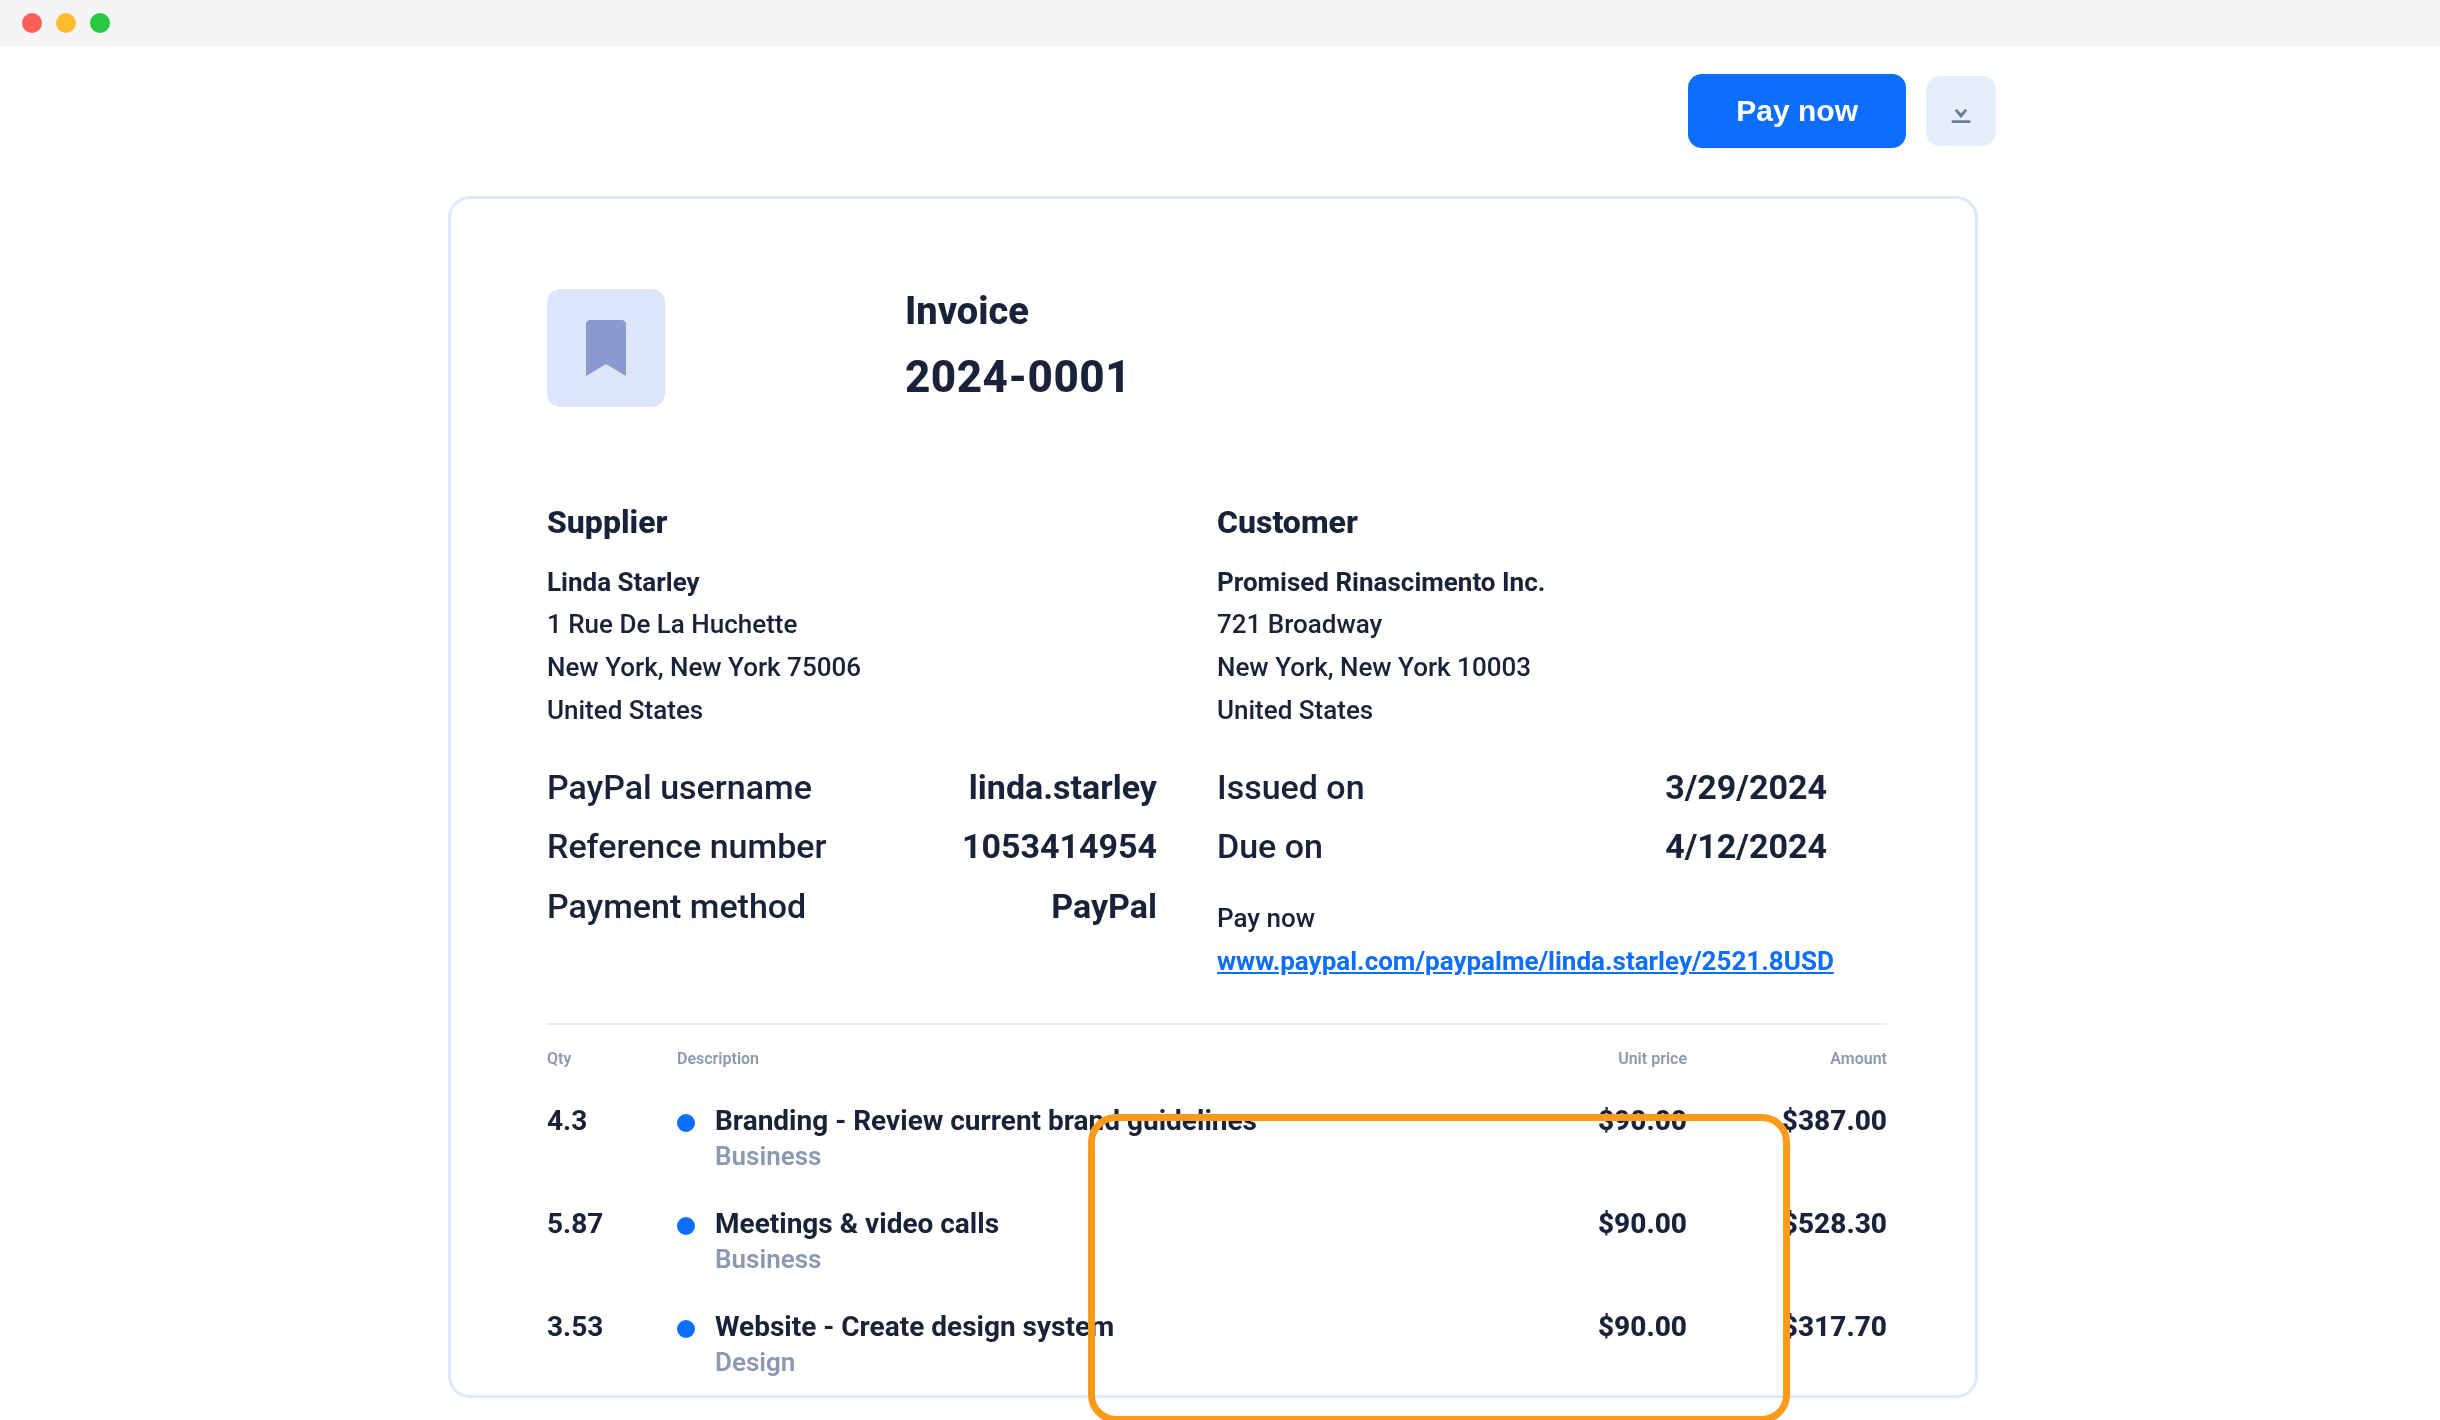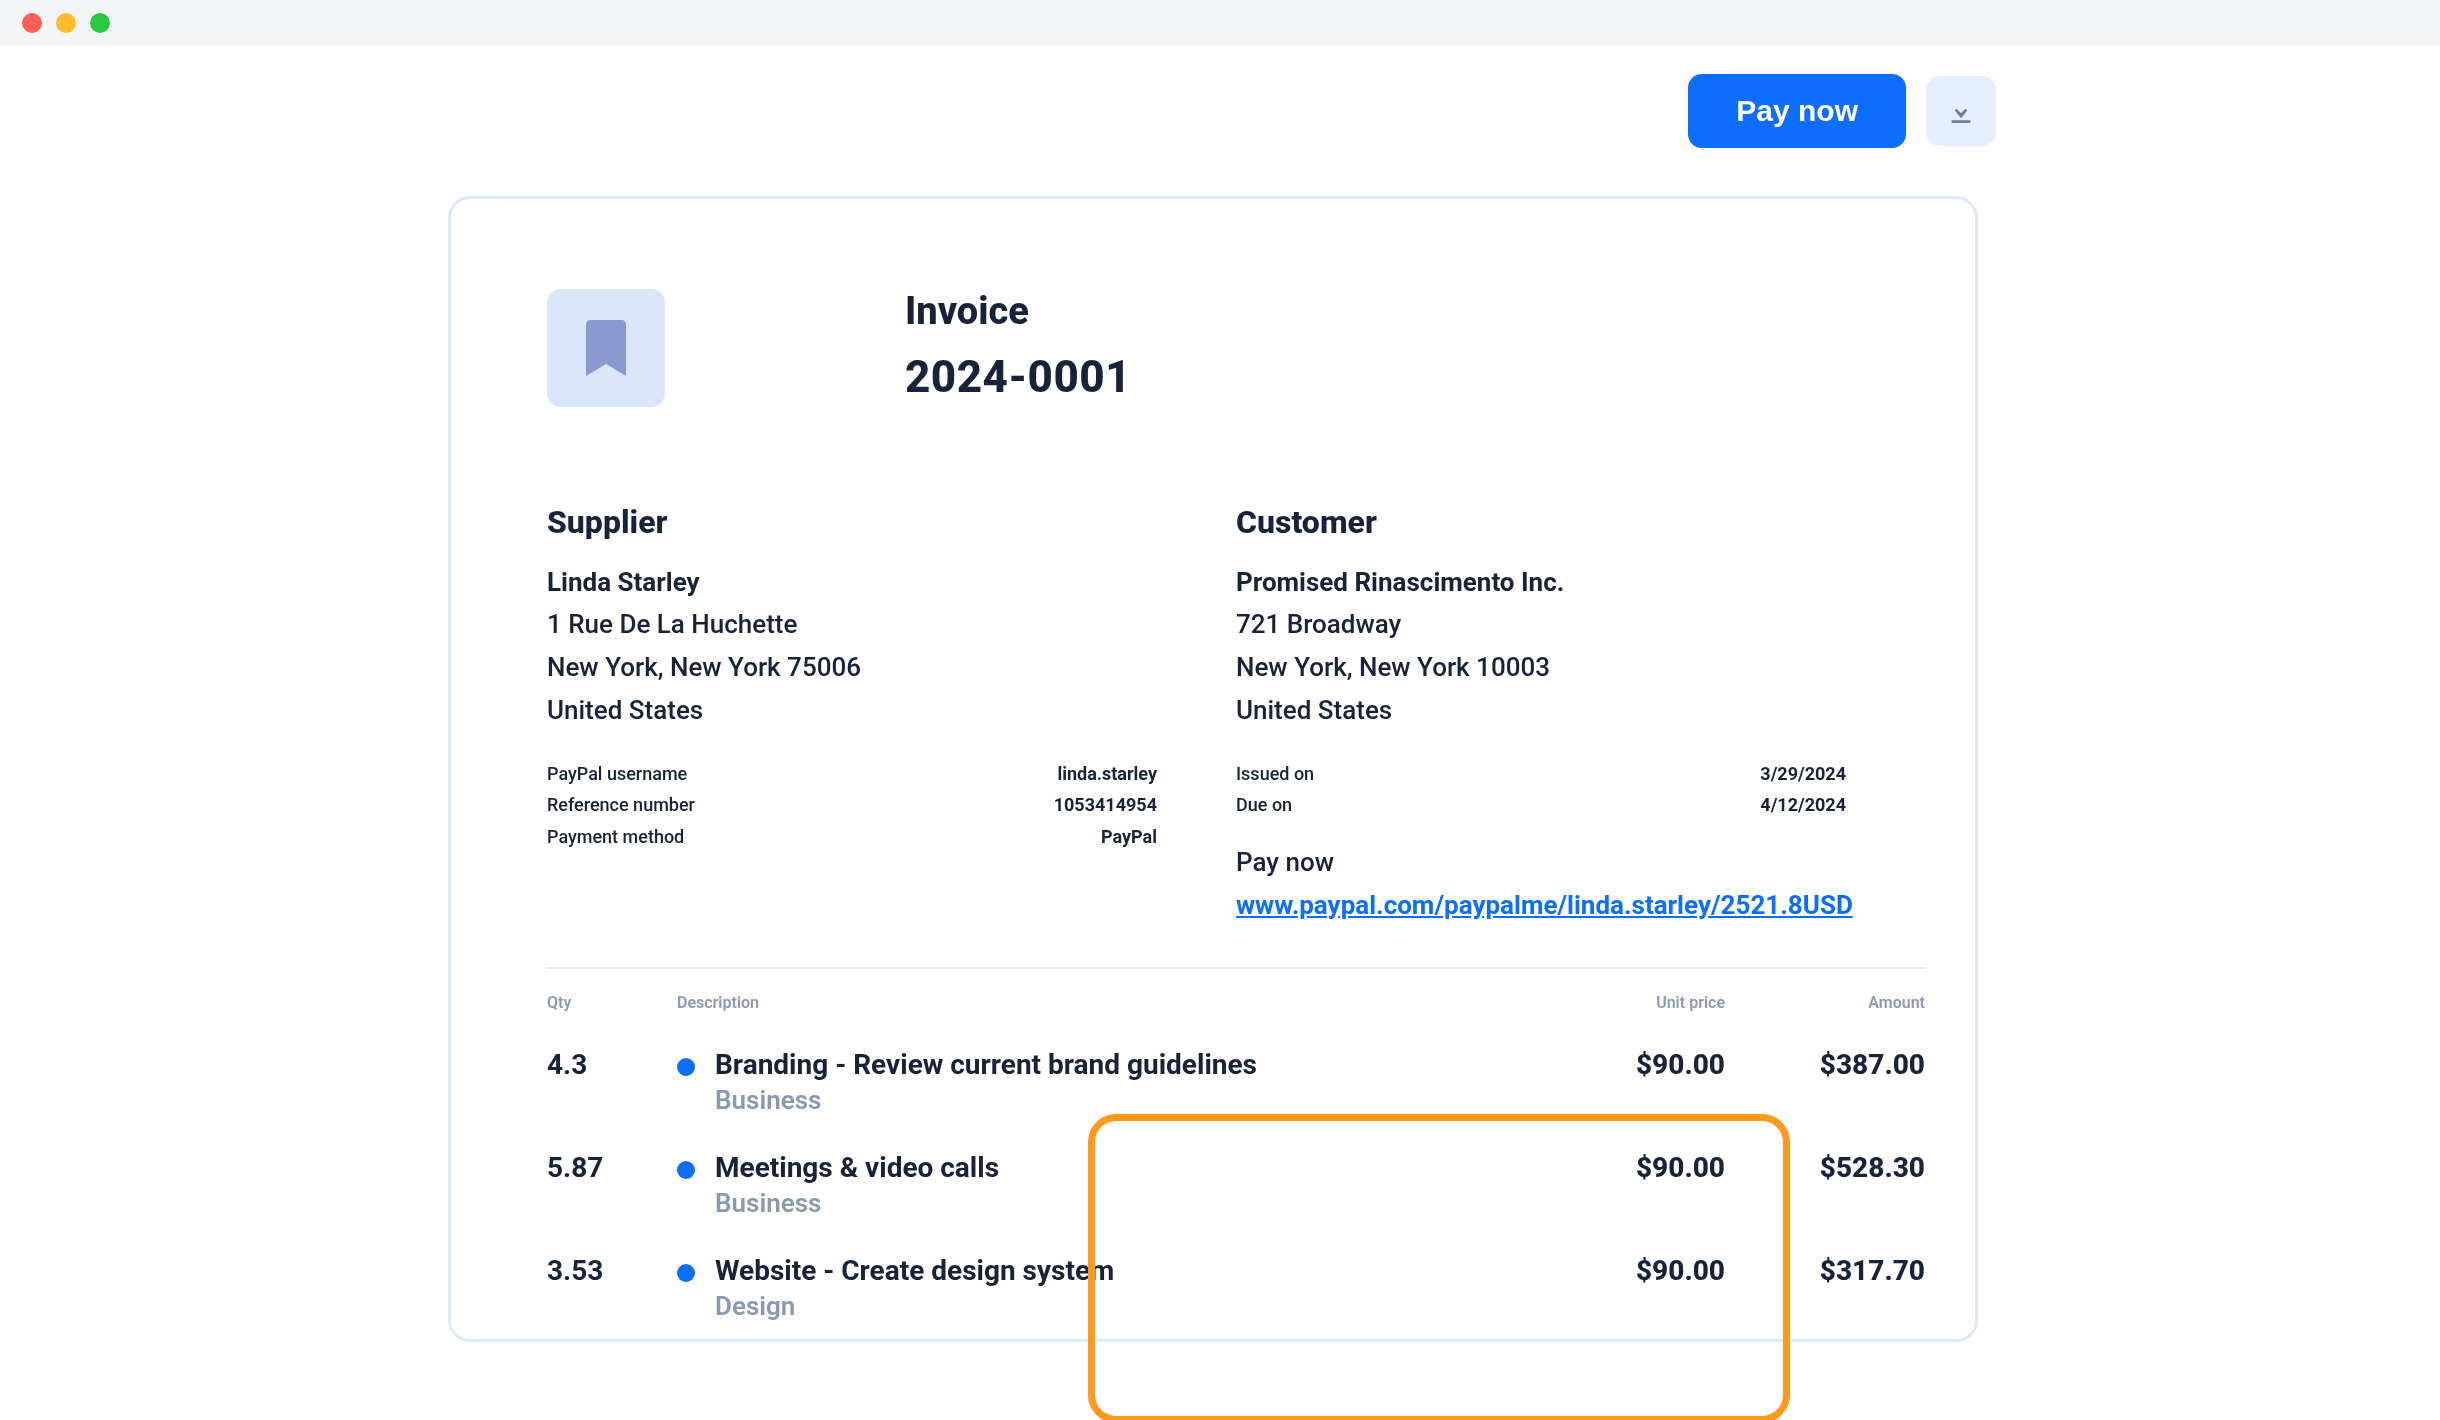--- a/index.html
+++ b/index.html
@@ -14,37 +14,37 @@
 
   .canvas { position: relative; width: 100%; height: calc(1420px - 46px); }
 
   
   .action-bar { position: absolute; top: 28px; right: 444px; display: flex; gap: 20px; align-items: center; }
   .btn-pay { background: #0d6efd; color: #fff; font-weight: 700; font-size: 30px; border: none; border-radius: 14px; padding: 20px 48px; cursor: pointer; }
   .btn-download { width: 70px; height: 70px; background: #e6eefc; border: none; border-radius: 14px; display: flex; align-items: center; justify-content: center; cursor: pointer; }
   .btn-download svg { width: 32px; height: 32px; fill: #6b7da3; }
 
   
-  .card { position: absolute; top: 150px; left: 448px; width: 1530px; border: 3px solid #dbe9fc; border-radius: 22px; padding: 90px 50px 0 96px; background: #fff; }
+  .card { position: absolute; top: 150px; left: 448px; width: 1530px; border: 3px solid #dbe9fc; border-radius: 22px; padding: 90px 88px 0 96px; background: #fff; }
 
   .card-header { display: flex; justify-content: space-between; align-items: flex-start; margin-bottom: 96px; }
   .logo-box { width: 118px; height: 118px; background: #dbe6fb; border-radius: 14px; display: flex; align-items: center; justify-content: center; }
   .logo-box svg { width: 48px; height: 56px; fill: #8a9ad0; }
   .invoice-heading { text-align: left; }
   .invoice-label { font-size: 38px; font-weight: 800; color: #182238; margin-bottom: 18px; }
   .invoice-number { font-size: 44px; font-weight: 800; color: #182238; letter-spacing: 0.5px; }
 
   .parties { display: flex; gap: 0; margin-bottom: 42px; }
   .party { flex: 1; }
   .party-title { font-size: 32px; font-weight: 800; color: #182238; margin-bottom: 26px; }
   .party-name { font-size: 26px; font-weight: 700; color: #182238; margin-bottom: 6px; }
   .party-line { font-size: 26px; font-weight: 500; color: #182238; line-height: 1.65; }
 
   .kv-block { margin-top: 26px; }
-  .kv-row { display: flex; justify-content: space-between; font-size: 18px; line-height: 1.75; max-width: 610px; }
+  .kv-row { display: flex; justify-content: space-between; font-size: 34px; line-height: 1.75; max-width: 610px; }
   .kv-key { font-weight: 500; color: #182238; }
   .kv-val { font-weight: 700; color: #182238; }
 
   .paynow-label { font-size: 26px; font-weight: 500; color: #182238; margin-top: 26px; margin-bottom: 8px; }
   .paynow-link { font-size: 26px; font-weight: 700; color: #0d6efd; line-height: 1.55; word-break: break-all; max-width: 620px; display: inline-block; }
 
   .divider { height: 2px; background: #e7ecf3; margin: 30px 0 24px 0; }
 
   
   .tbl-head, .tbl-row { display: grid; grid-template-columns: 130px 1fr 200px 200px; align-items: flex-start; }

